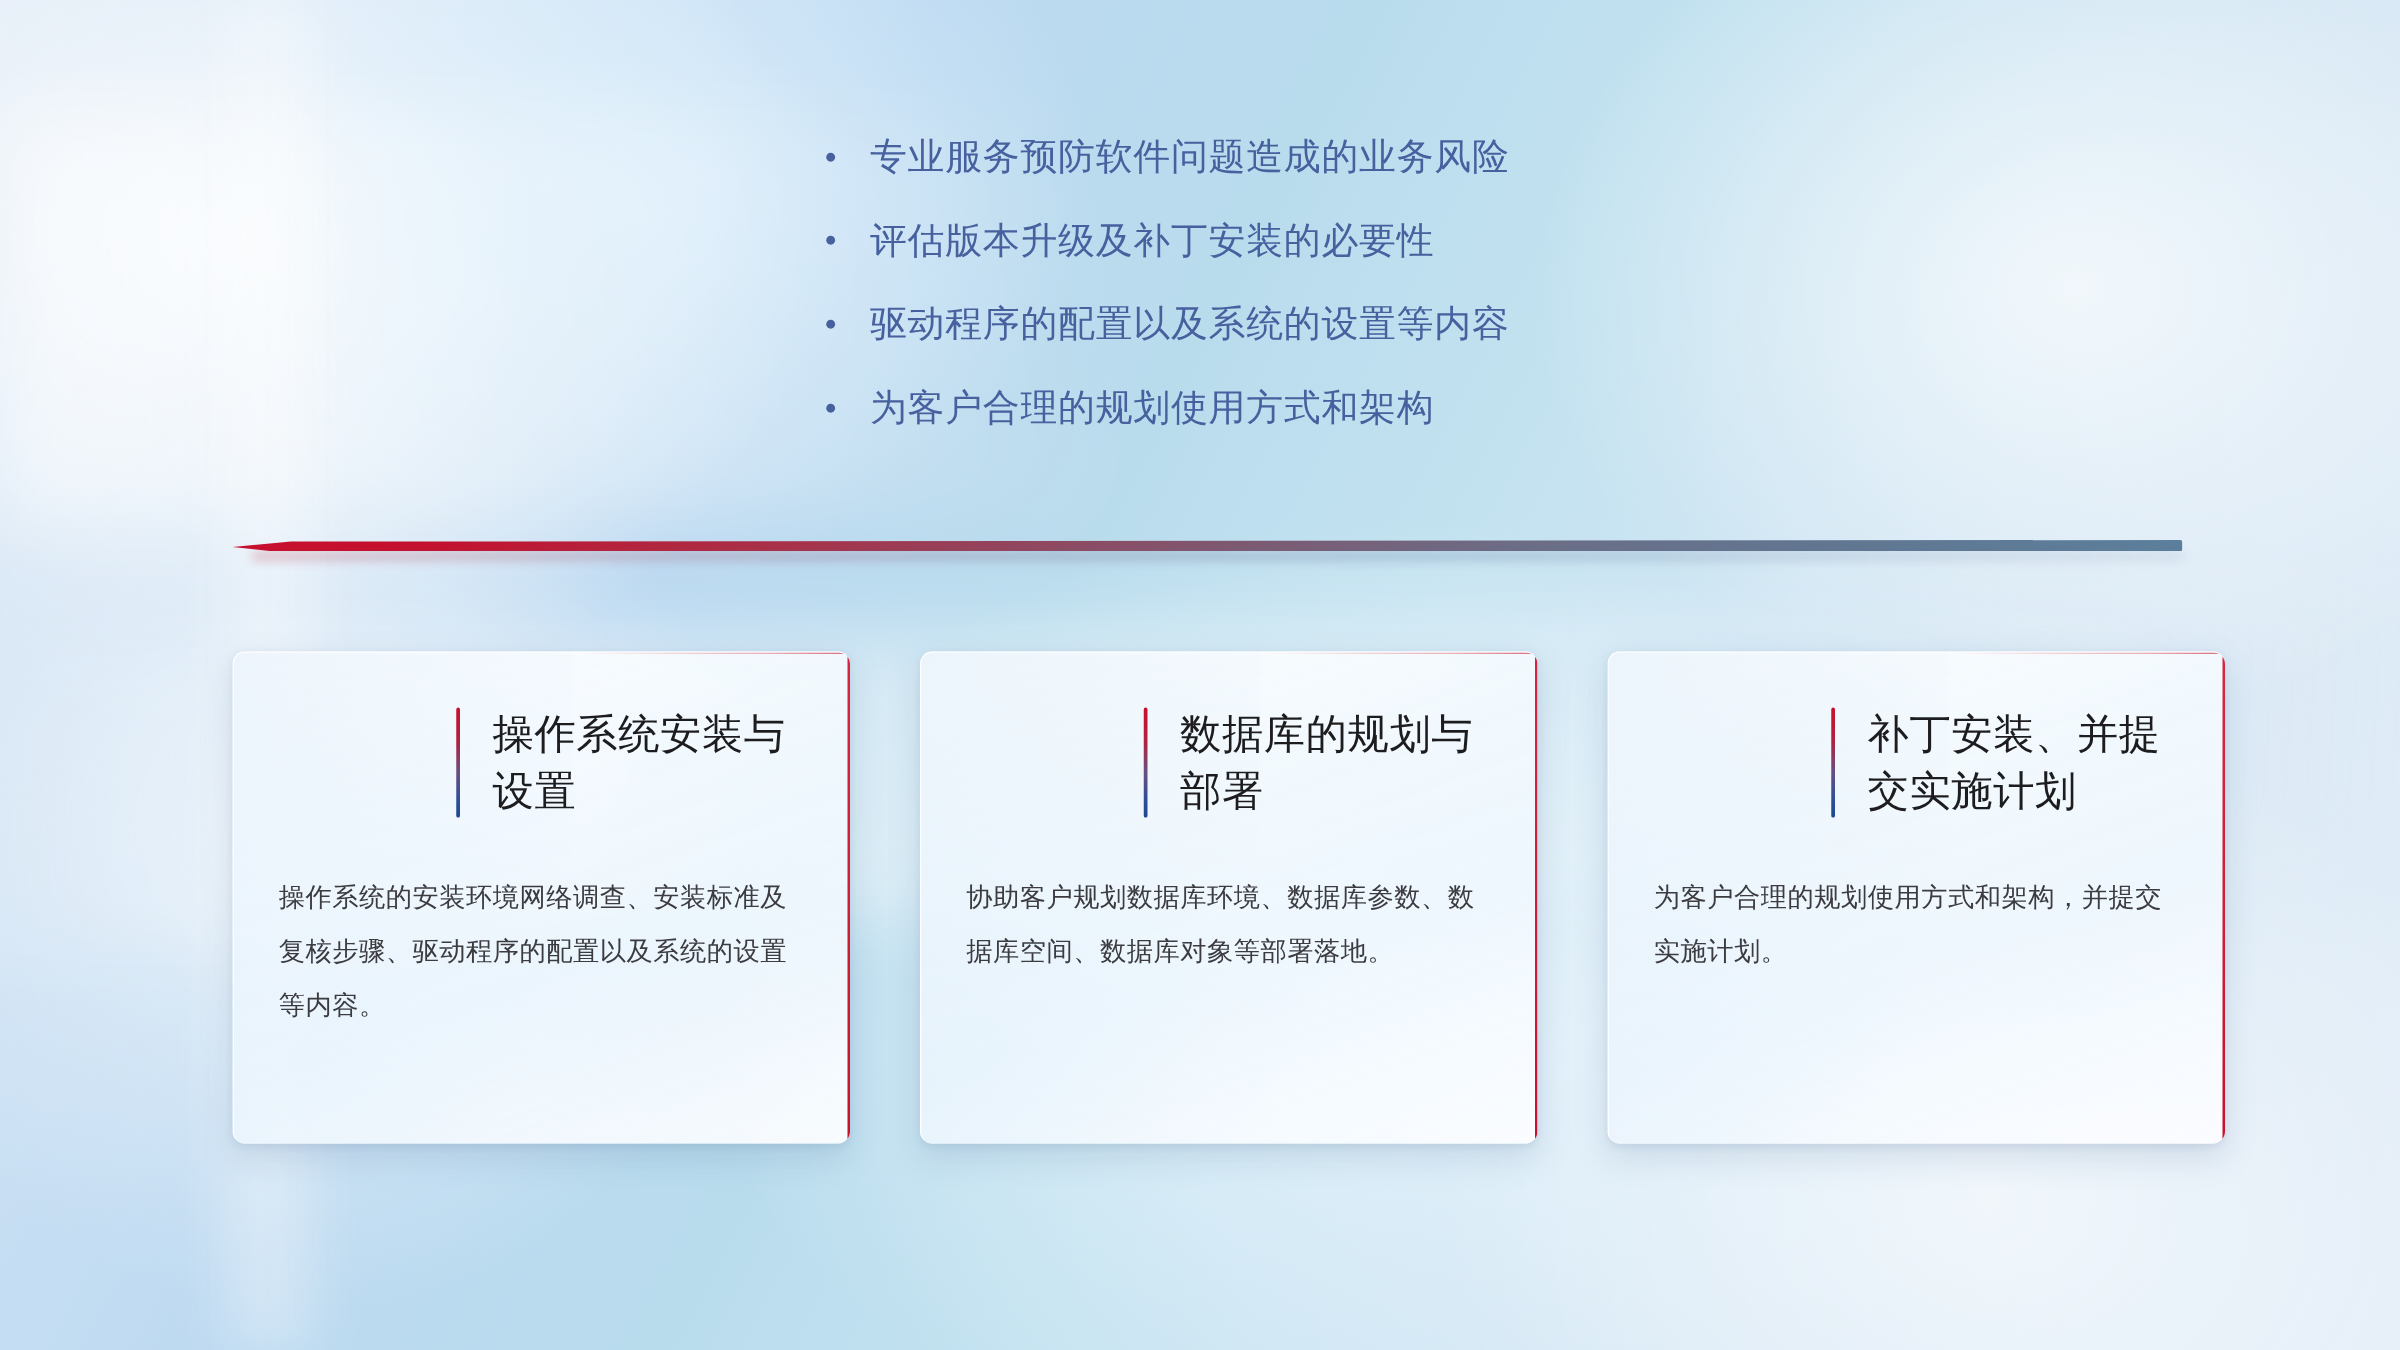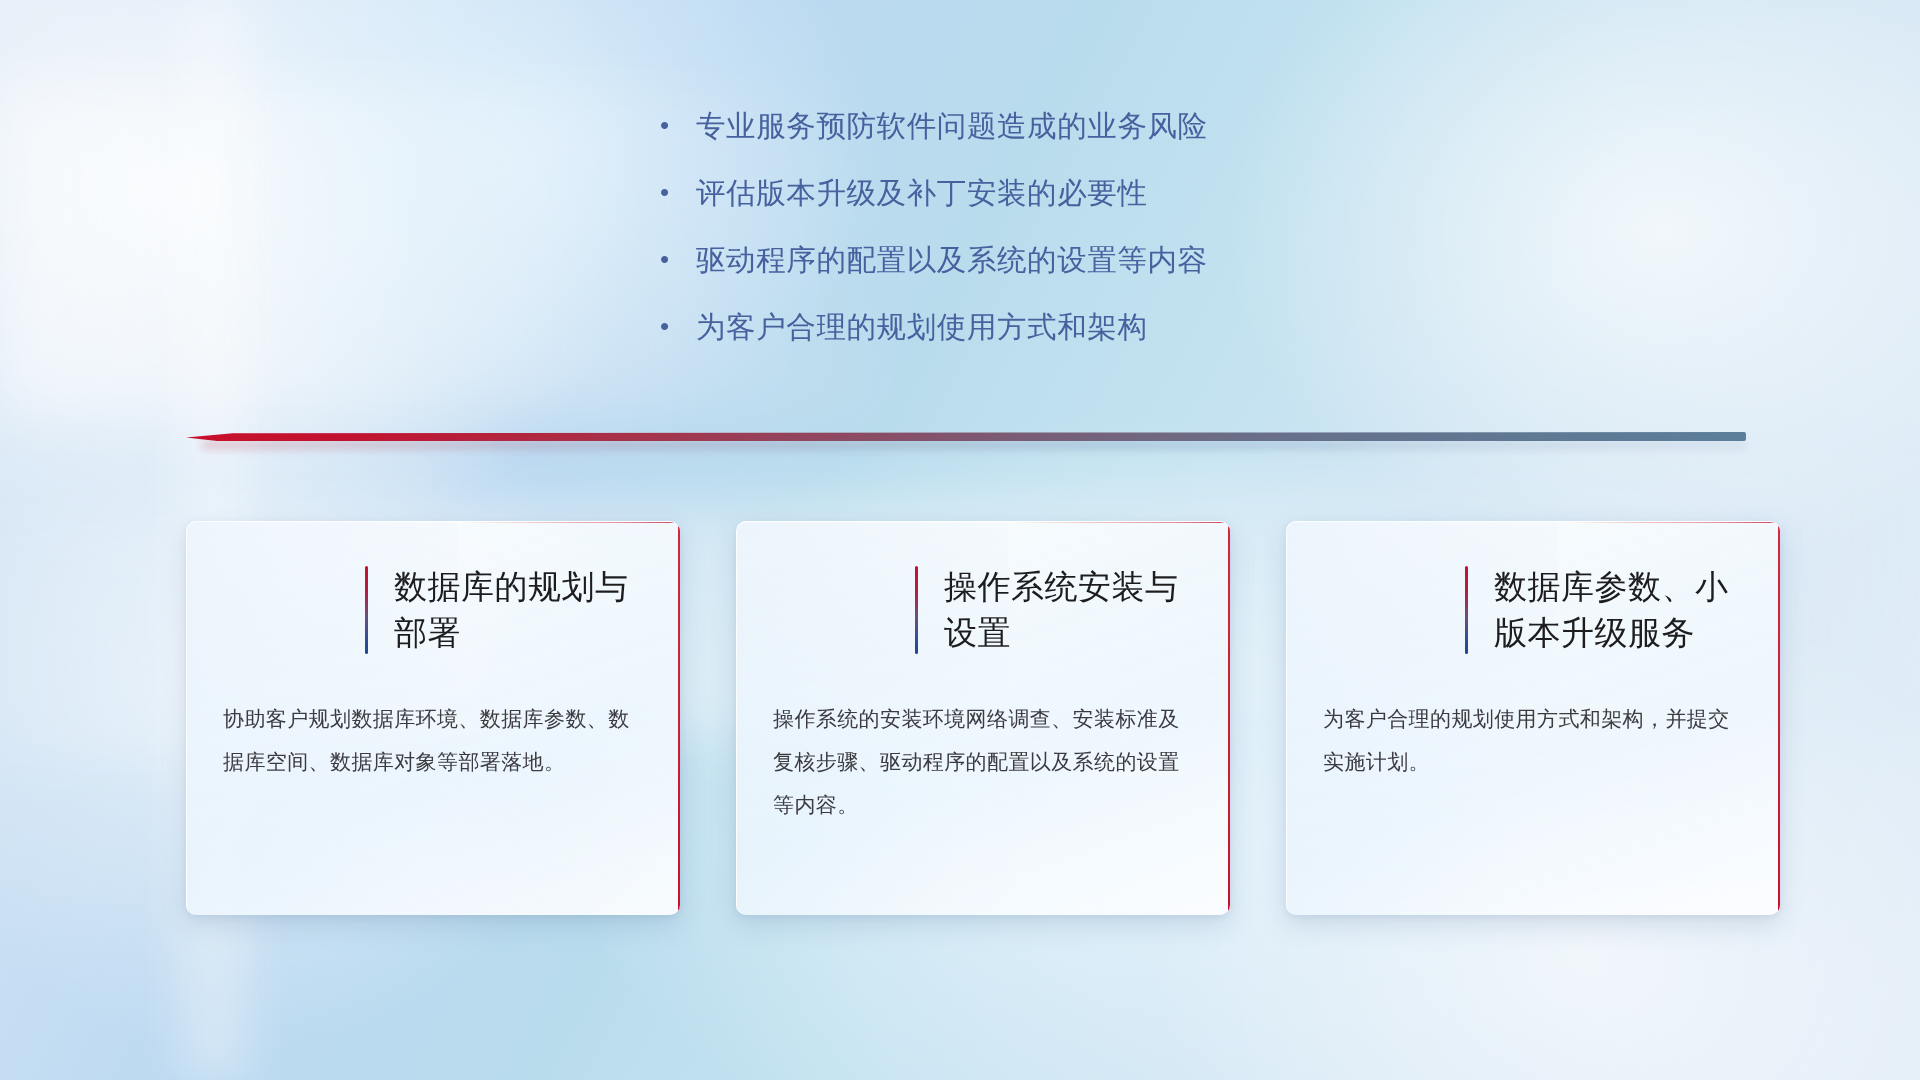--- a/index.html
+++ b/index.html
@@ -219,42 +219,42 @@
   <div class="div-top"></div>
   <div class="div-shadow"></div>
 </div>
 
 <div id="cards">
 
   <div class="card">
     <div class="card-hl"></div>
     <div class="card-inner-glow"></div>
     <div class="card-head">
+      <div class="ghost-num"><span>02</span></div>
+      <div class="vbar"></div>
+      <div class="card-title">操作系统安装与设置</div>
+    </div>
+    <div class="card-body">操作系统的安装环境网络调查、安装标准及复核步骤、驱动程序的配置以及系统的设置等内容。</div>
+  </div>
+
+  <div class="card">
+    <div class="card-hl"></div>
+    <div class="card-inner-glow"></div>
+    <div class="card-head">
       <div class="ghost-num"><span>01</span></div>
       <div class="vbar"></div>
       <div class="card-title">数据库的规划与部署</div>
     </div>
     <div class="card-body">协助客户规划数据库环境、数据库参数、数据库空间、数据库对象等部署落地。</div>
-  </div>
-
-  <div class="card">
-    <div class="card-hl"></div>
-    <div class="card-inner-glow"></div>
-    <div class="card-head">
-      <div class="ghost-num"><span>02</span></div>
-      <div class="vbar"></div>
-      <div class="card-title">操作系统安装与设置</div>
-    </div>
-    <div class="card-body">操作系统的安装环境网络调查、安装标准及复核步骤、驱动程序的配置以及系统的设置等内容。</div>
   </div>
 
   <div class="card">
     <div class="card-hl"></div>
     <div class="card-inner-glow"></div>
     <div class="card-head">
       <div class="ghost-num"><span>03</span></div>
       <div class="vbar"></div>
-      <div class="card-title">数据库参数、小版本升级服务</div>
+      <div class="card-title">补丁安装、并提交实施计划</div>
     </div>
     <div class="card-body">为客户合理的规划使用方式和架构，并提交实施计划。</div>
   </div>
 
 </div>
 
 </body></html>

